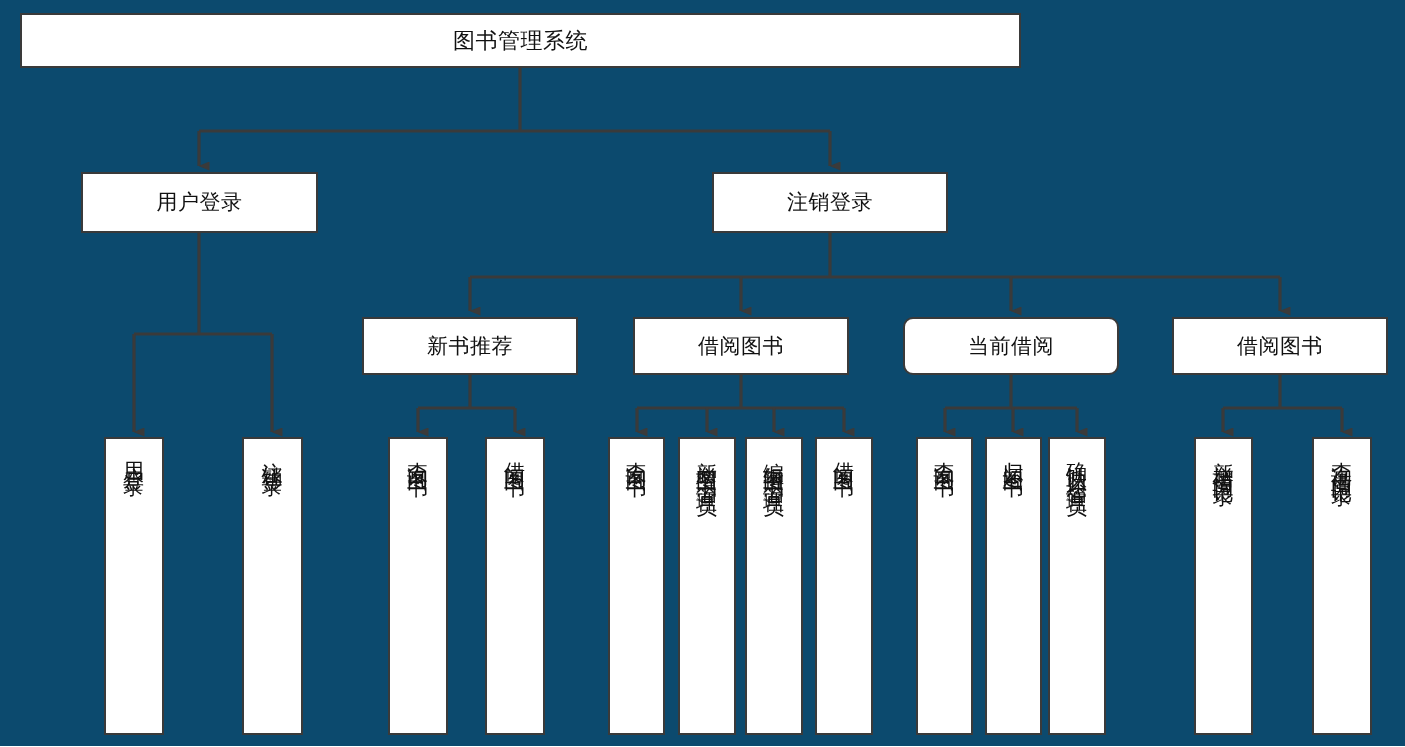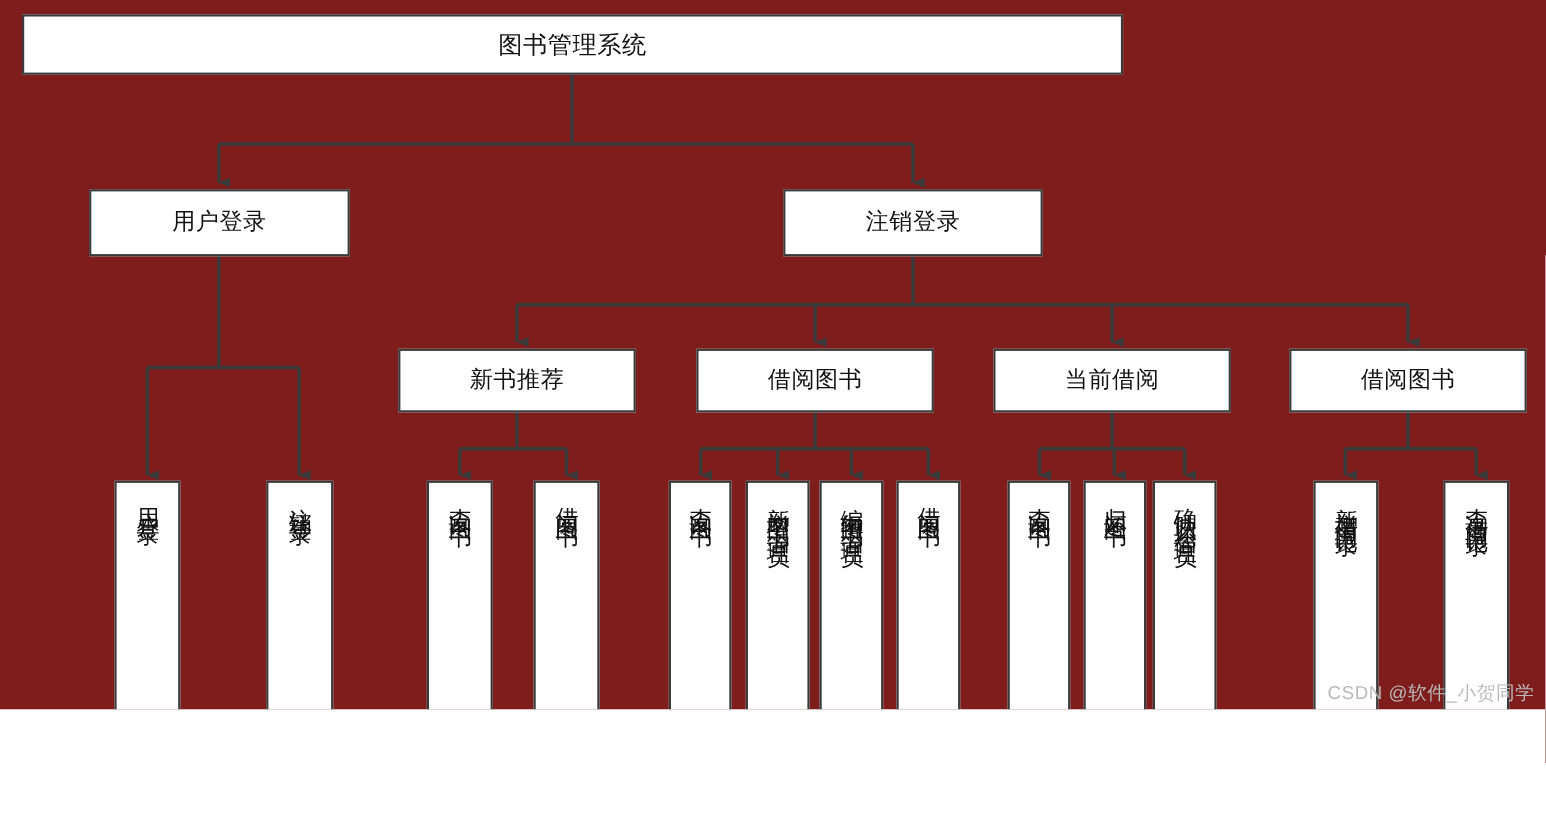--- a/index.html
+++ b/index.html
@@ -9,23 +9,23 @@
     background: #ffffff;
   }
   body {
     font-family: "Liberation Sans", "DejaVu Sans", sans-serif;
     color: #1a1a1a;
     -webkit-font-smoothing: antialiased;
   }
   #diagram-root {
     position: relative;
     width: 1405px;
-    height: 645px;
+    height: 746px;
     overflow: hidden;
-    background: #7f1d1d;
+    background: #0c4a6e;
   }
   
   #connector-layer {
     position: absolute;
     left: 0;
     top: 0;
     width: 1405px;
     height: 747px;
     pointer-events: none;
   }
@@ -151,21 +151,21 @@
       </div>
     </div>
 
   <div id="submodule-nodes">
       <div class="node horizontal" style="left: 362px; top: 317px; width: 216px; height: 58px; justify-content: center;">
         <span class="node-label">新书推荐</span>
       </div>
       <div class="node horizontal" style="left: 633px; top: 317px; width: 216px; height: 58px;">
         <span class="node-label">借阅图书</span>
       </div>
-      <div class="node horizontal" style="left: 903px; top: 317px; width: 216px; height: 58px;">
+      <div class="node horizontal" style="left: 903px; top: 317px; width: 216px; height: 58px; border-radius: 10px;">
         <span class="node-label">当前借阅</span>
       </div>
       <div class="node horizontal" style="left: 1172px; top: 317px; width: 216px; height: 58px;">
         <span class="node-label">借阅图书</span>
       </div>
     </div>
 
   <div id="leaf-nodes">
       <div class="node vertical" style="left: 104px; top: 437px; width: 60px; height: 298px;">
         <span class="node-label">用户登录</span>
@@ -201,15 +201,14 @@
         <span class="node-label">确认归还（管理员）</span>
       </div>
       <div class="node vertical" style="left: 1194px; top: 437px; width: 59px; height: 298px;">
         <span class="node-label">新增借阅记录</span>
       </div>
       <div class="node vertical" style="left: 1312px; top: 437px; width: 60px; height: 298px;">
         <span class="node-label">查询借阅记录</span>
       </div>
     </div>
 
-  <div id="watermark">CSDN @软件_小贺同学</div>
 
 </div>
 
 </body></html>

